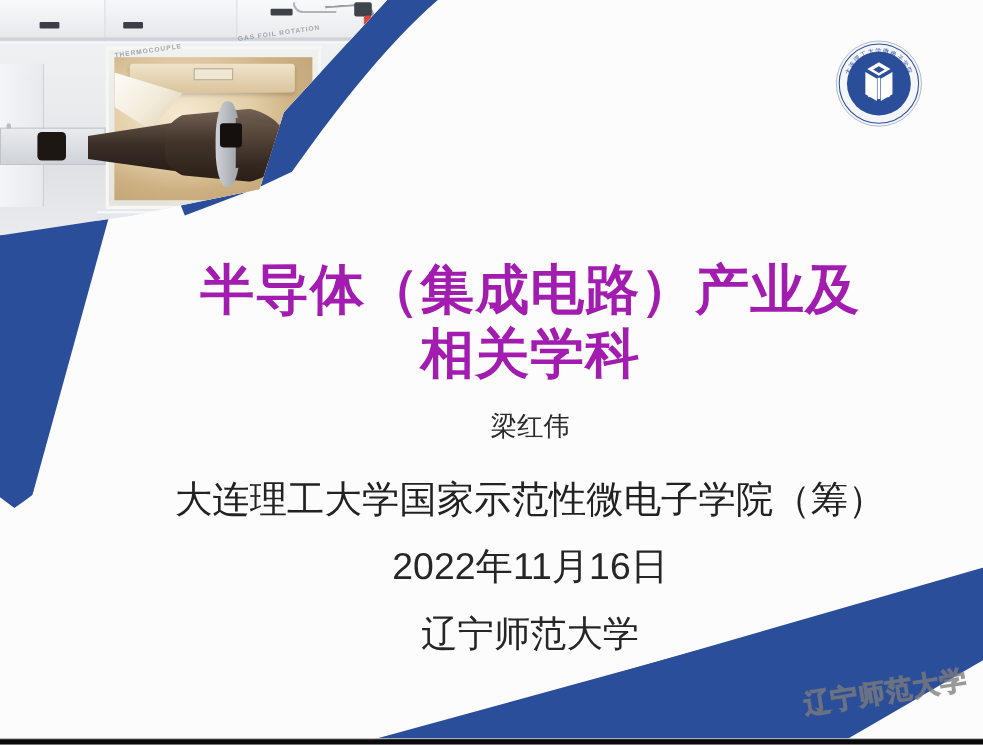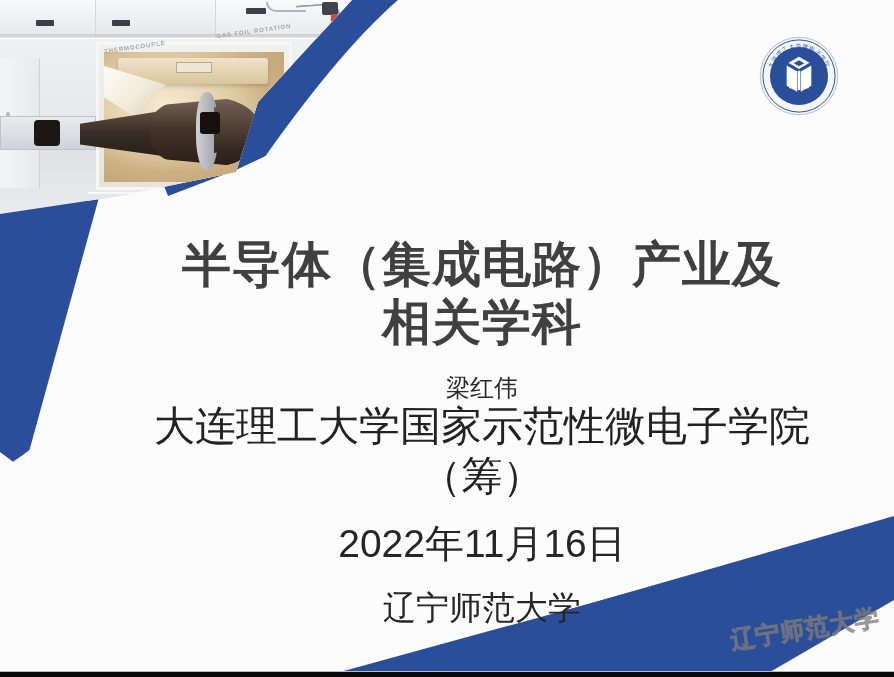--- a/index.html
+++ b/index.html
@@ -186,45 +186,45 @@
     position:absolute; left:755px; top:30px;
     width:88px; height:92px;
   }
   
   #text-block{
     position:absolute; left:120px; top:236px;
     width:724px;
     text-align:center;
   }
   #title{
-    color:#404040;
+    color:#a21caf;
     font-weight:700;
     font-size:49px;
     line-height:1.18;
     letter-spacing:1px;
     text-shadow:0 1px 0 rgba(255,255,255,.7);
   }
   #title .ln{ display:block; }
   #author{
     margin-top:22px;
     color:#2a2a2a;
     font-size:24px;
     line-height:1.2;
   }
   #affiliation{
-    margin-top:0;
+    margin-top:32px;
     color:#222;
-    font-size:41px;
+    font-size:34px;
     line-height:1.2;
     letter-spacing:0px;
   }
   #date{
     margin-top:20px;
     color:#262626;
-    font-size:39px;
+    font-size:34px;
     line-height:1.2;
   }
   #venue{
     margin-top:20px;
     color:#262626;
     font-size:33px;
     line-height:1.2;
   }
   
   #watermark{

